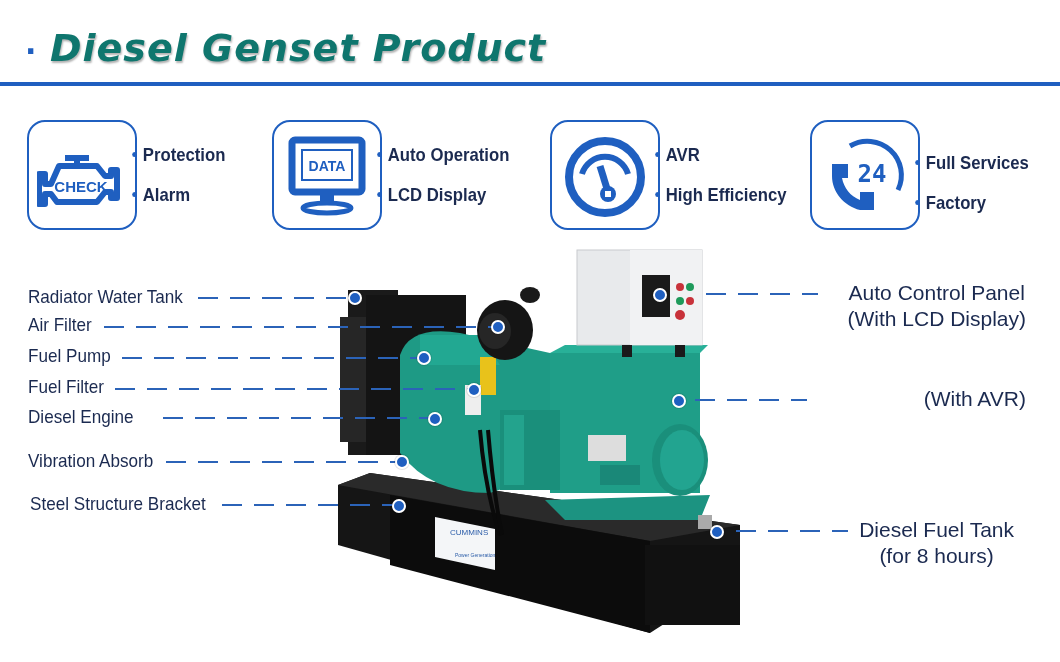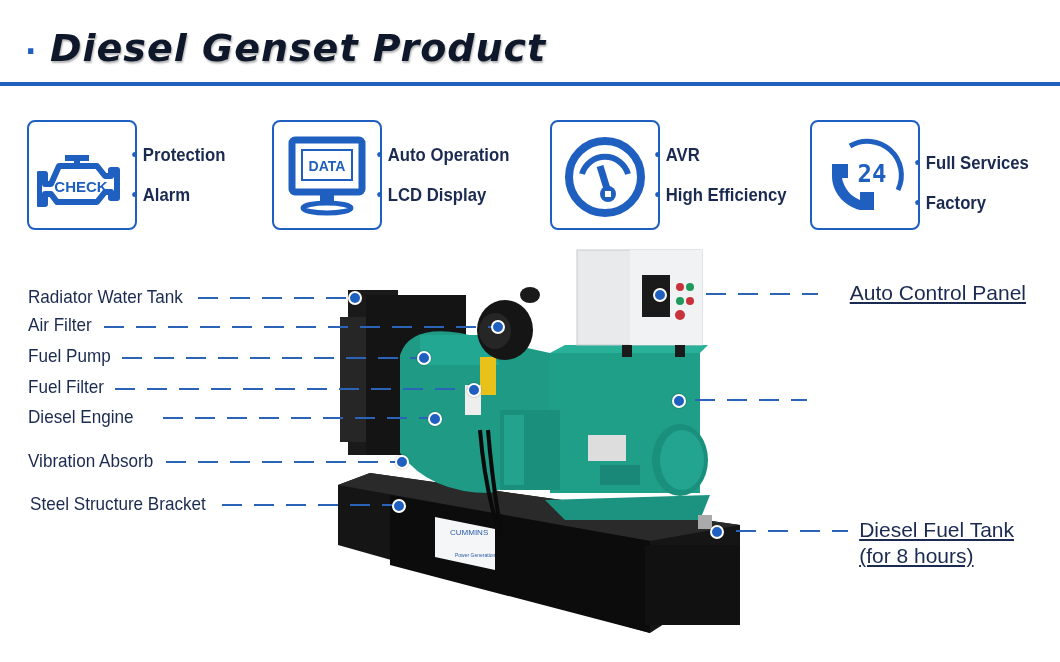--- a/index.html
+++ b/index.html
@@ -1,37 +1,37 @@
 <!DOCTYPE html>
 <html><head>
 <meta charset="utf-8">
 <style>
   html, body { margin:0; padding:0; background:#ffffff; }
   body { width:1060px; height:662px; position:relative; overflow:hidden; font-family:"Liberation Sans", sans-serif; }
 
   
   .header { position:absolute; left:0; top:0; width:1060px; height:90px; }
   .title-dot { position:absolute; left:25px; top:34px; font-family:"DejaVu Sans", sans-serif; font-size:30px; color:#1f5fc0; font-weight:bold; }
-  .title { position:absolute; left:50px; top:26px; font-family:"DejaVu Sans", sans-serif; font-style:italic; font-weight:bold; font-size:38px; color:#0f172a; letter-spacing:1px; text-shadow:1px 2px 2px rgba(0,0,0,0.3); }
+  .title { position:absolute; left:50px; top:26px; font-family:"DejaVu Sans", sans-serif; font-style:italic; font-weight:bold; font-size:38px; color:#0f766e; letter-spacing:1px; text-shadow:1px 2px 2px rgba(0,0,0,0.3); }
   .title-rule { position:absolute; left:0; top:82px; width:1060px; height:4px; background:#1f5fc0; }
 
   
   .feature { position:absolute; top:120px; height:110px; }
-  .feat-box { position:absolute; left:0; top:0; width:106px; height:106px; border:2px solid #1f5fc0; border-radius:8px; background:#fff; }
+  .feat-box { position:absolute; left:0; top:0; width:106px; height:106px; border:2px solid #1f5fc0; border-radius:18px; background:#fff; }
   .feat-box svg { position:absolute; left:8px; top:8px; width:90px; height:90px; }
   .feat-labels { position:absolute; left:114px; top:20px; }
   .feat-label { position:relative; font-family:"Liberation Sans", sans-serif; font-weight:bold; font-size:19px; color:#1b2a50; height:40px; line-height:30px; padding-left:2px; transform:scaleX(0.88); transform-origin:left center; white-space:nowrap; }
   .feat-label::before { content:""; position:absolute; left:-10px; top:12px; width:5px; height:5px; border-radius:50%; background:#1f5fc0; }
 
   
   .gen-wrap { position:absolute; left:330px; top:245px; width:420px; height:395px; }
 
   .callout { position:absolute; font-family:"Liberation Sans", sans-serif; color:#1b2a50; white-space:nowrap; }
   .callout.left { font-size:19px; transform:scaleX(0.9); transform-origin:left center; }
-  .callout.right { font-size:21px; text-align:left; line-height:26px;text-decoration:underline; }
+  .callout.right { font-size:21px; text-align:center; line-height:26px; }
   .dash { position:absolute; height:2px; background:repeating-linear-gradient(to right, #2b63b8 0 20px, transparent 20px 32px); }
   .marker { position:absolute; width:10px; height:10px; border-radius:50%; background:#1f5fc0; border:2px solid #fff; box-shadow:0 0 0 1px rgba(0,0,0,0.1); }
 </style>
 </head>
 <body>
 
 <div class="header">
   <span class="title-dot">·</span>
   <span class="title">Diesel Genset Product</span>
   <div class="title-rule"></div>
@@ -178,25 +178,27 @@
 <div class="marker" style="left:395px; top:455px;"></div>
 
 <span class="callout left" style="left:30px; top:493px;">Steel Structure Bracket</span>
 <div class="dash" style="left:222px; top:504px; width:176px;"></div>
 <div class="marker" style="left:392px; top:499px;"></div>
 
 <div class="marker" style="left:653px; top:288px;"></div>
 <div class="dash" style="left:706px; top:293px; width:112px;"></div>
 <div class="callout right" style="right:34px; top:280px;">
   <div>Auto Control Panel</div>
+  <div>(With LCD Display)</div>
 </div>
 
 <div class="marker" style="left:672px; top:394px;"></div>
 <div class="dash" style="left:695px; top:399px; width:112px;"></div>
 <div class="callout right" style="right:34px; top:386px;">
+  <div>(With AVR)</div>
 </div>
 
 <div class="marker" style="left:710px; top:525px;"></div>
 <div class="dash" style="left:736px; top:530px; width:112px;"></div>
 <div class="callout right" style="right:46px; top:517px;">
   <div>Diesel Fuel Tank</div>
   <div>(for 8 hours)</div>
 </div>
 
 </body></html>

